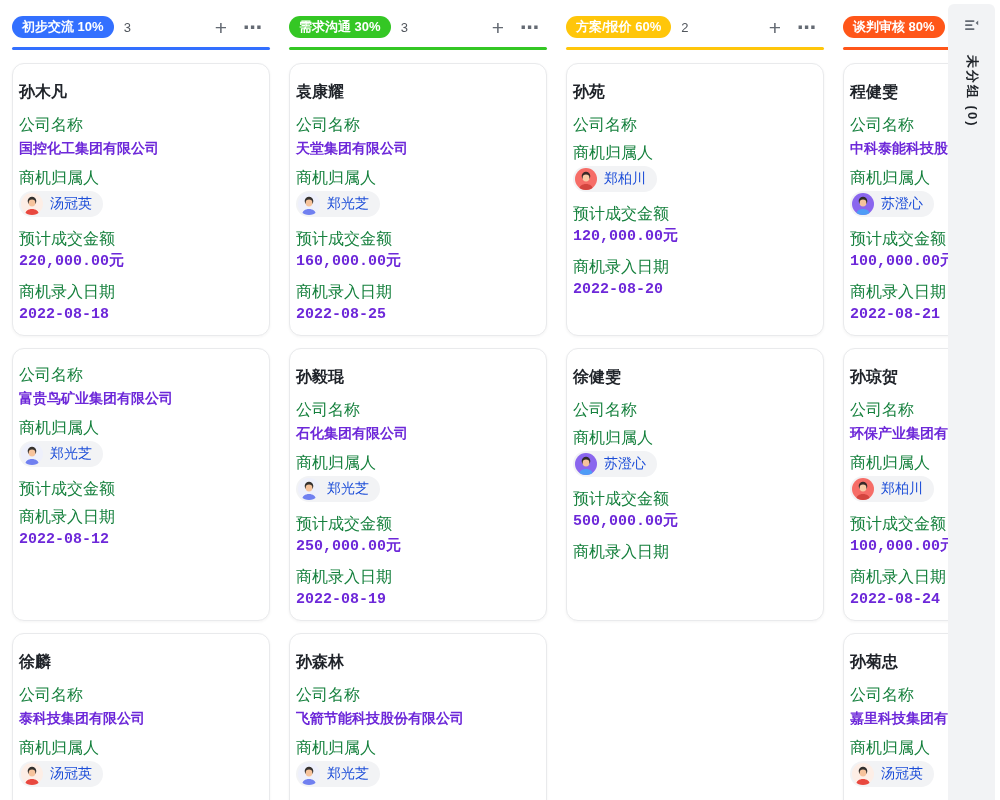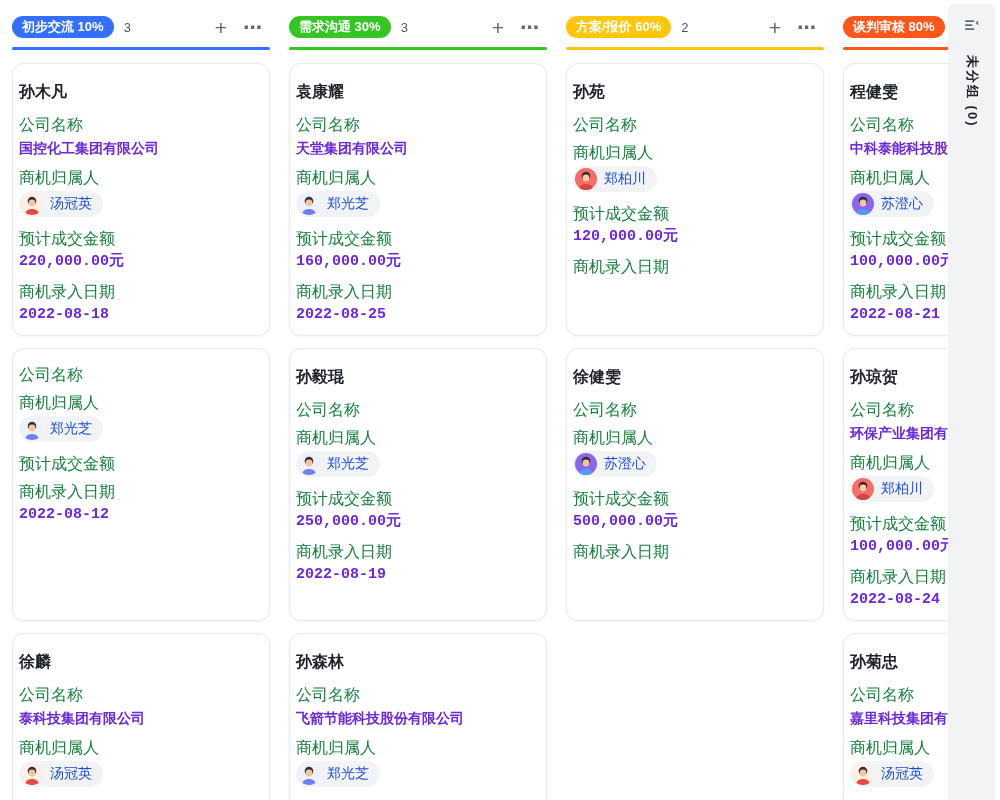--- a/index.html
+++ b/index.html
@@ -113,20 +113,21 @@
           </div>
         <div class="field">
             <div class="flabel">商机录入日期</div>
           <div class="fvalue num">2022-08-18</div>
           </div>
       </article>
 
       <article class="card">
         <div class="field">
             <div class="flabel">公司名称</div>
+          <div class="fvalue">富贵鸟矿业集团有限公司</div>
           </div>
         <div class="field"><div class="flabel">商机归属人</div>
           <div class="chip av-zg">
             <span class="avatar">
                 <svg viewBox="0 0 24 24" width="22" height="22">
                   <circle cx="12" cy="8.8" r="4.7" fill="var(--av-hair)"></circle>
                   <circle cx="12" cy="10.9" r="3.7" fill="var(--av-skin)"></circle>
                   <path d="M4.2 24 C4.6 19.6 7.8 17.4 12 17.4 s7.4 2.2 7.8 6.6 z" fill="var(--av-shirt)"></path>
                 </svg>
               </span>
@@ -198,20 +199,21 @@
         <div class="field">
             <div class="flabel">商机录入日期</div>
           <div class="fvalue num">2022-08-25</div>
           </div>
       </article>
 
       <article class="card">
         <h3 class="card-title">孙毅琨</h3>
         <div class="field">
             <div class="flabel">公司名称</div>
+          <div class="fvalue">石化集团有限公司</div>
           </div>
         <div class="field"><div class="flabel">商机归属人</div>
           <div class="chip av-zg">
             <span class="avatar">
                 <svg viewBox="0 0 24 24" width="22" height="22">
                   <circle cx="12" cy="8.8" r="4.7" fill="var(--av-hair)"></circle>
                   <circle cx="12" cy="10.9" r="3.7" fill="var(--av-skin)"></circle>
                   <path d="M4.2 24 C4.6 19.6 7.8 17.4 12 17.4 s7.4 2.2 7.8 6.6 z" fill="var(--av-shirt)"></path>
                 </svg>
               </span>
@@ -275,20 +277,21 @@
                 </svg>
               </span>
             <span class="chip-name">郑柏川</span>
             </div></div>
         <div class="field">
             <div class="flabel">预计成交金额</div>
           <div class="fvalue num">120,000.00元</div>
           </div>
         <div class="field">
             <div class="flabel">商机录入日期</div>
+          <div class="fvalue num">2022-08-20</div>
           </div>
       </article>
 
       <article class="card">
         <h3 class="card-title">徐健雯</h3>
         <div class="field">
             <div class="flabel">公司名称</div>
           </div>
         <div class="field"><div class="flabel">商机归属人</div>
           <div class="chip av-su">

